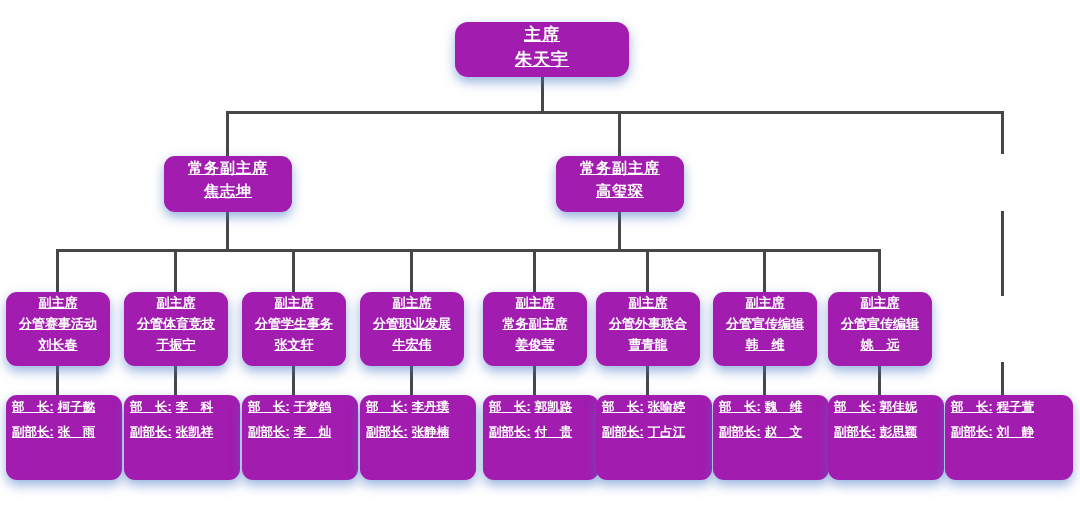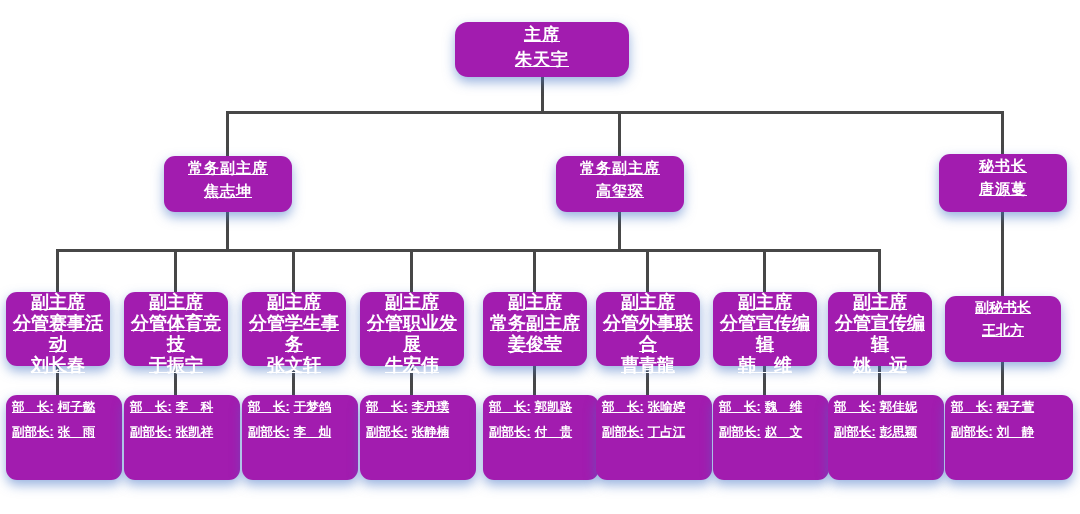--- a/index.html
+++ b/index.html
@@ -8,21 +8,21 @@
   .ln{position:absolute;background:#474747;}
   .node{
     position:absolute;background:#a21caf;color:#ffffff;font-weight:bold;
     border-radius:11px;display:flex;flex-direction:column;align-items:center;
     text-align:center;
     box-shadow:0 5px 12px rgba(68,114,196,.55);
     text-decoration:underline;
   }
   .lvl1{font-size:17px;line-height:25px;border-radius:13px;letter-spacing:1px;}
   .lvl2{font-size:15px;line-height:23px;letter-spacing:1px;}
-  .lvl3{font-size:18px;line-height:21px;}
+  .lvl3{font-size:13px;line-height:21px;}
   .sec{font-size:14px;line-height:23px;}
   .dept{font-size:12.5px;line-height:25px;align-items:flex-start;padding:0 6px;text-align:left;}
   .dept .row{display:flex;gap:4px;white-space:nowrap;}
 </style>
 </head>
 <body>
 
 <div class="canvas">
 
   <div class="ln" style="left:541px;top:76px;width:3px;height:38px"></div>
@@ -65,24 +65,20 @@
   </div>
 
   <div class="node lvl2" style="left:164px;top:156px;width:128px;height:56px">
     <div>常务副主席</div>
     <div>焦志坤</div>
   </div>
   <div class="node lvl2" style="left:556px;top:156px;width:128px;height:56px">
     <div>常务副主席</div>
     <div>高玺琛</div>
   </div>
-  <div class="node lvl2" style="left:939px;top:154px;width:128px;height:58px">
-    <div>秘书长</div>
-    <div>唐源蔓</div>
-  </div>
 
   <div class="node lvl3" style="left:6px;top:292px;width:104px;height:74px">
     <div>副主席</div>
     <div>分管赛事活动</div>
     <div>刘长春</div>
   </div>
   <div class="node lvl3" style="left:124px;top:292px;width:104px;height:74px">
     <div>副主席</div>
     <div>分管体育竞技</div>
     <div>于振宁</div>
@@ -110,24 +106,20 @@
   <div class="node lvl3" style="left:713px;top:292px;width:104px;height:74px">
     <div>副主席</div>
     <div>分管宣传编辑</div>
     <div>韩　维</div>
   </div>
   <div class="node lvl3" style="left:828px;top:292px;width:104px;height:74px">
     <div>副主席</div>
     <div>分管宣传编辑</div>
     <div>姚　远</div>
   </div>
-  <div class="node lvl3 sec" style="left:945px;top:296px;width:116px;height:66px">
-    <div>副秘书长</div>
-    <div>王北方</div>
-  </div>
 
   <div class="node dept" style="left:6px;top:395px;width:104px;height:85px">
     <div class="row">
         <span>部　长:</span>
         <span>柯子懿</span>
       </div>
     <div class="row">
         <span>副部长:</span>
         <span>张　雨</span>
       </div>

